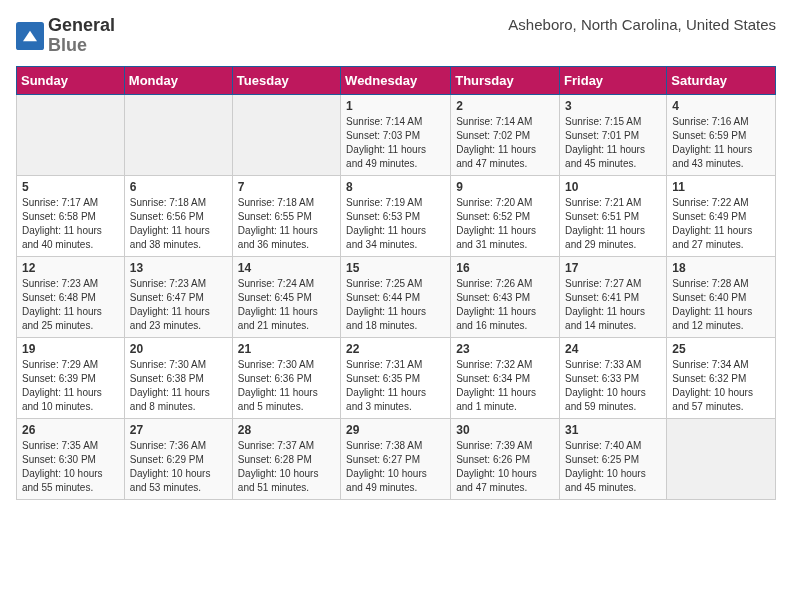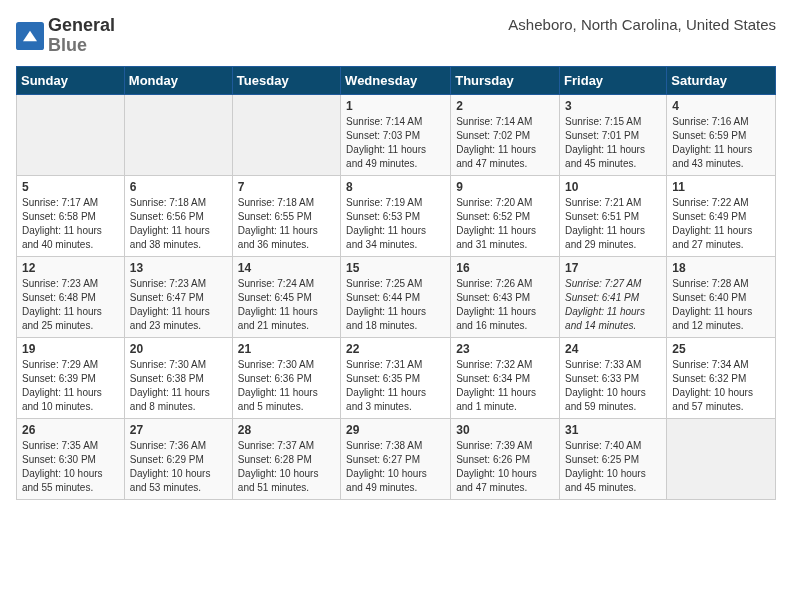--- a/index.html
+++ b/index.html
@@ -44,21 +44,21 @@
     .location {
       font-size: 15px;
       color: #444;
     }
     table {
       width: 100%;
       border-collapse: collapse;
       border: 1px solid #ccc;
     }
     thead tr th {
-      background-color: #0c4a6e;
+      background-color: #be185d;
       color: #fff;
       font-size: 13px;
       font-weight: bold;
       padding: 6px 4px;
       text-align: left;
       border: 1px solid #1e5a9a;
     }
     tbody tr td {
       vertical-align: top;
       border: 1px solid #ccc;
@@ -238,21 +238,21 @@
         </td>
         <td>
           <span class="day-number">16</span>
           <div class="day-info" style="white-space: pre-line;">Sunrise: 7:26 AM
 Sunset: 6:43 PM
 Daylight: 11 hours
 and 16 minutes.</div>
         </td>
         <td>
           <span class="day-number">17</span>
-          <div class="day-info" style="white-space: pre-line; font-style: italic;">Sunrise: 7:27 AM
+          <div class="day-info" style="white-space: pre-line;">Sunrise: 7:27 AM
 Sunset: 6:41 PM
 Daylight: 11 hours
 and 14 minutes.</div>
         </td>
         <td>
           <span class="day-number">18</span>
           <div class="day-info" style="white-space: pre-line;">Sunrise: 7:28 AM
 Sunset: 6:40 PM
 Daylight: 11 hours
 and 12 minutes.</div>

